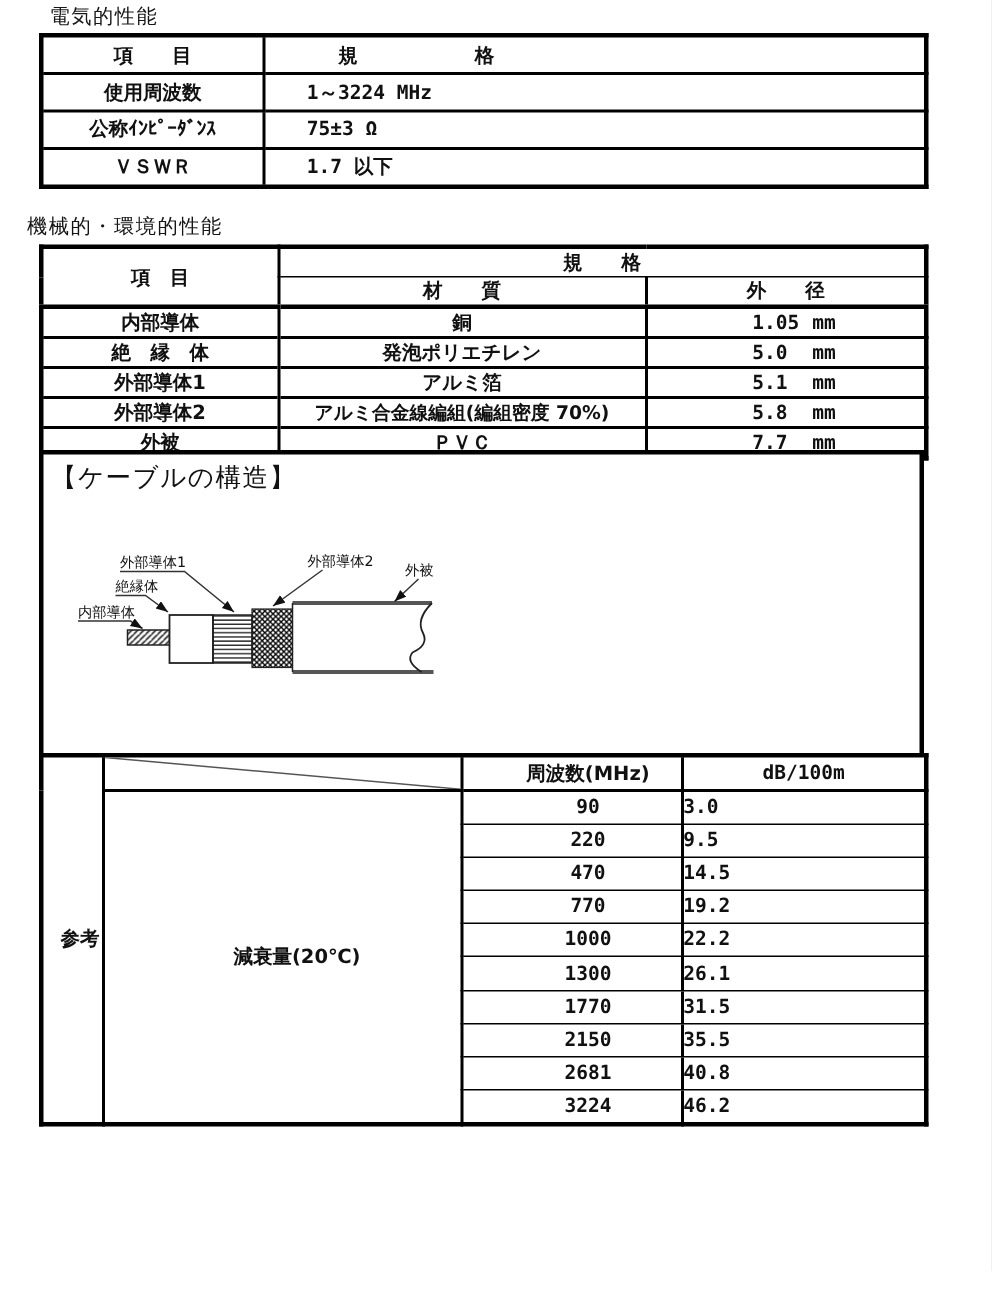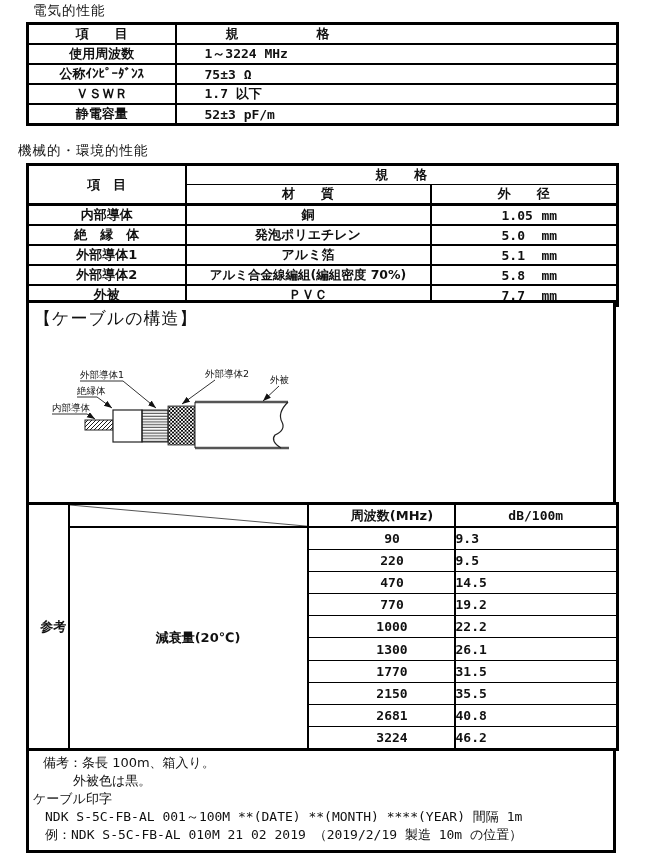--- a/index.html
+++ b/index.html
@@ -68,24 +68,20 @@
       <td class="c-item">使用周波数</td>
       <td class="c-spec mono">1～3224 MHz</td>
     </tr>
     <tr>
       <td class="c-item">公称ｲﾝﾋﾟｰﾀﾞﾝｽ</td>
       <td class="c-spec mono">75±3 Ω</td>
     </tr>
     <tr>
       <td class="c-item">ＶＳＷＲ</td>
       <td class="c-spec mono">1.7 以下</td>
-    </tr>
-    <tr>
-      <td class="c-item">静電容量</td>
-      <td class="c-spec mono">52±3 pF/m</td>
     </tr>
   </tbody>
     </table>
 
   <div class="sec-title" style="left:18px;top:142px;">機械的・環境的性能</div>
 
   <table class="tbl2">
     <colgroup>
         <col style="width:158px">
         <col style="width:245px">
@@ -214,21 +210,21 @@
         <svg viewBox="0 0 239 20" preserveAspectRatio="none">
           <line x1="0" y1="0" x2="239" y2="20" stroke="#555" stroke-width="1" vector-effect="non-scaling-stroke"></line>
         </svg>
       </td>
       <td class="freq">周波数(MHz)</td>
       <td class="mono">dB/100m</td>
     </tr>
     <tr class="dr">
       <td class="att-cell" rowspan="10">減衰量(20℃)</td>
       <td class="freq mono">90</td>
-      <td class="mono">9.3</td>
+      <td class="mono">3.0</td>
     </tr>
     <tr class="dr">
           <td class="freq mono">220</td>
           <td class="mono">9.5</td>
         </tr>
     <tr class="dr">
           <td class="freq mono">470</td>
           <td class="mono">14.5</td>
         </tr>
     <tr class="dr">
@@ -255,21 +251,14 @@
           <td class="freq mono">2681</td>
           <td class="mono">40.8</td>
         </tr>
     <tr class="dr">
           <td class="freq mono">3224</td>
           <td class="mono">46.2</td>
         </tr>
   </tbody>
     </table>
 
-  <div class="notesbox">
-    <div class="nline" style="left:14px;top:3px;">備考：条長 100m、箱入り。</div>
-    <div class="nline" style="left:44px;top:21px;">外被色は黒。</div>
-    <div class="nline" style="left:4px;top:39px;">ケーブル印字</div>
-    <div class="nline mono" style="left:16px;top:57px;">NDK S-5C-FB-AL  001～100M   **(DATE)  **(MONTH)  ****(YEAR)  間隔 1m</div>
-    <div class="nline mono" style="left:16px;top:75px;">例：NDK S-5C-FB-AL  010M  21  02  2019  （2019/2/19 製造  10m の位置）</div>
-  </div>
 
 </div>
 
 </body></html>

